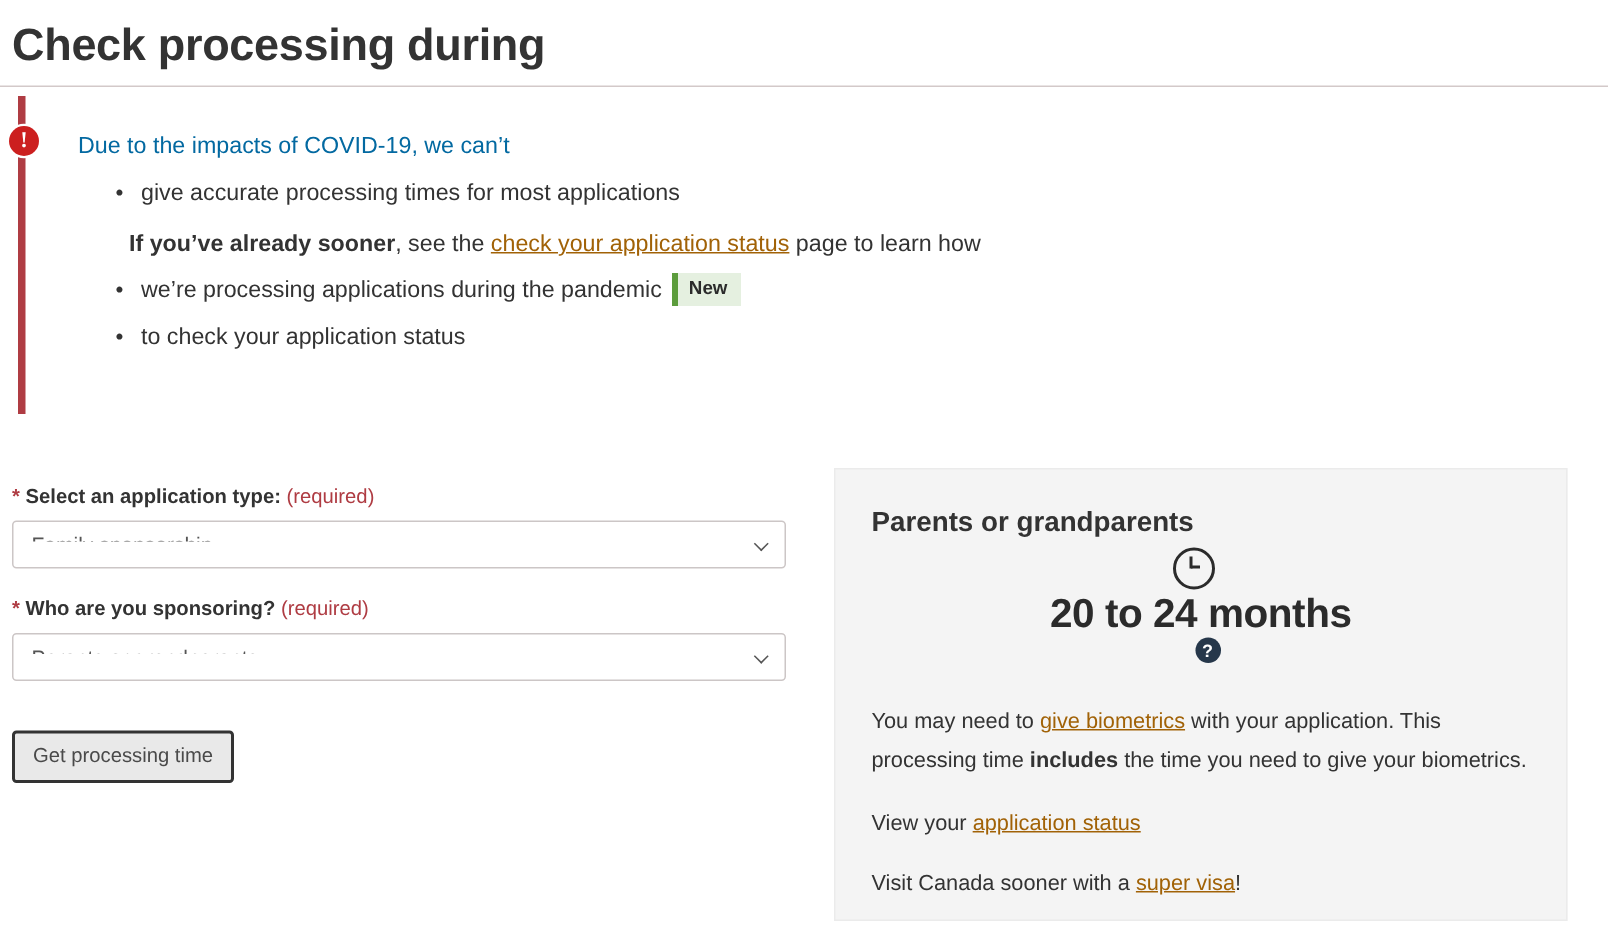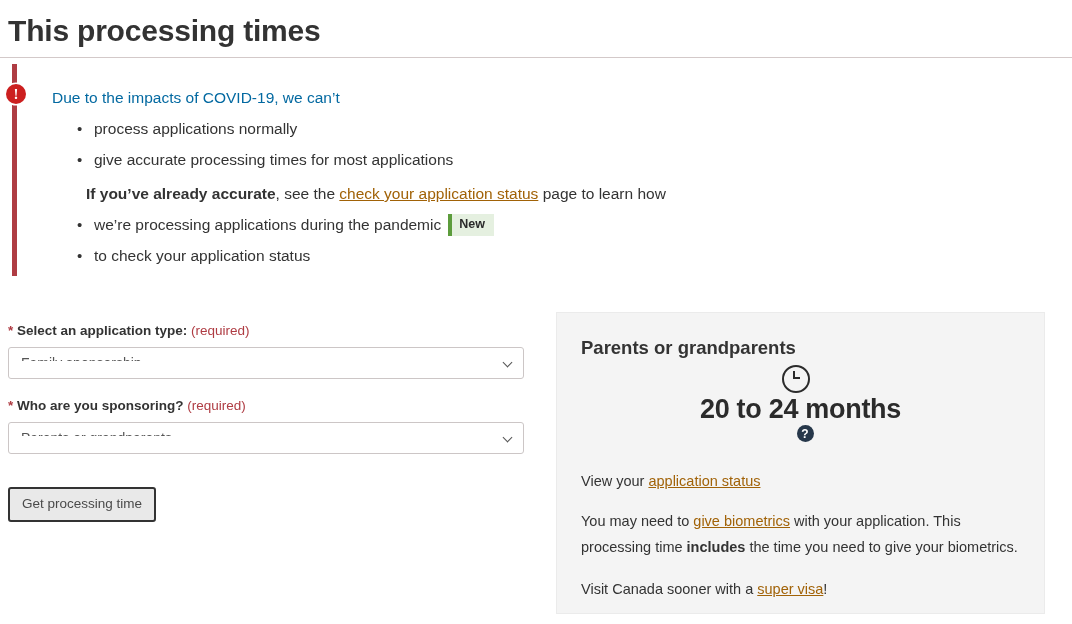--- a/index.html
+++ b/index.html
@@ -279,36 +279,35 @@
     line-height: 26px;
     color: #333333;
     margin: 0 0 16px 0;
   }
   .result-para b { font-weight: bold; }
   .result-para.tight { margin-bottom: 14px; }
 </style>
 </head>
 <body>
 
-<h1 class="page-title">This processing times</h1>
+<h1 class="page-title">Check processing during</h1>
 <div class="title-rule"></div>
 
 <div class="alert-bar"></div>
 <div class="alert-icon">
   <span>!</span>
 </div>
 
 <div class="alert">
   <p class="alert-lead">Due to the impacts of COVID-19, we can’t</p>
   <ul>
-    <li>process applications normally</li>
     <li>give accurate processing times for most applications</li>
   </ul>
   <p class="alert-strongline">
-    <b>If you’ve already accurate</b><span>, see the </span><a class="inline-link">check your application status</a><span> page to learn how</span>
+    <b>If you’ve already sooner</b><span>, see the </span><a class="inline-link">check your application status</a><span> page to learn how</span>
   </p>
   <ul>
     <li><span>we’re processing applications during the pandemic</span><span class="new-badge">New</span></li>
     <li>to check your application status</li>
   </ul>
 </div>
 
 <div class="form-col">
 
   <div class="field-label">
@@ -335,24 +334,24 @@
 </div>
 
 <div class="result-panel">
   <div class="result-subject">Parents or grandparents</div>
   <div class="result-time-row">
     <span class="clock-icon"></span>
     <span class="result-time">20 to 24 months</span>
     <span class="help-icon">?</span>
   </div>
 
+  <p class="result-para">
+    <span>You may need to </span><a class="inline-link">give biometrics</a><span> with your application. This processing time </span><b>includes</b><span> the time you need to give your biometrics.</span>
+  </p>
+
   <p class="result-para tight">
     <span>View your </span><a class="inline-link">application status</a>
-  </p>
-
-  <p class="result-para">
-    <span>You may need to </span><a class="inline-link">give biometrics</a><span> with your application. This processing time </span><b>includes</b><span> the time you need to give your biometrics.</span>
   </p>
 
   <p class="result-para tight">
     <span>Visit Canada sooner with a </span><a class="inline-link">super visa</a><span>!</span>
   </p>
 </div>
 
 </body></html>

